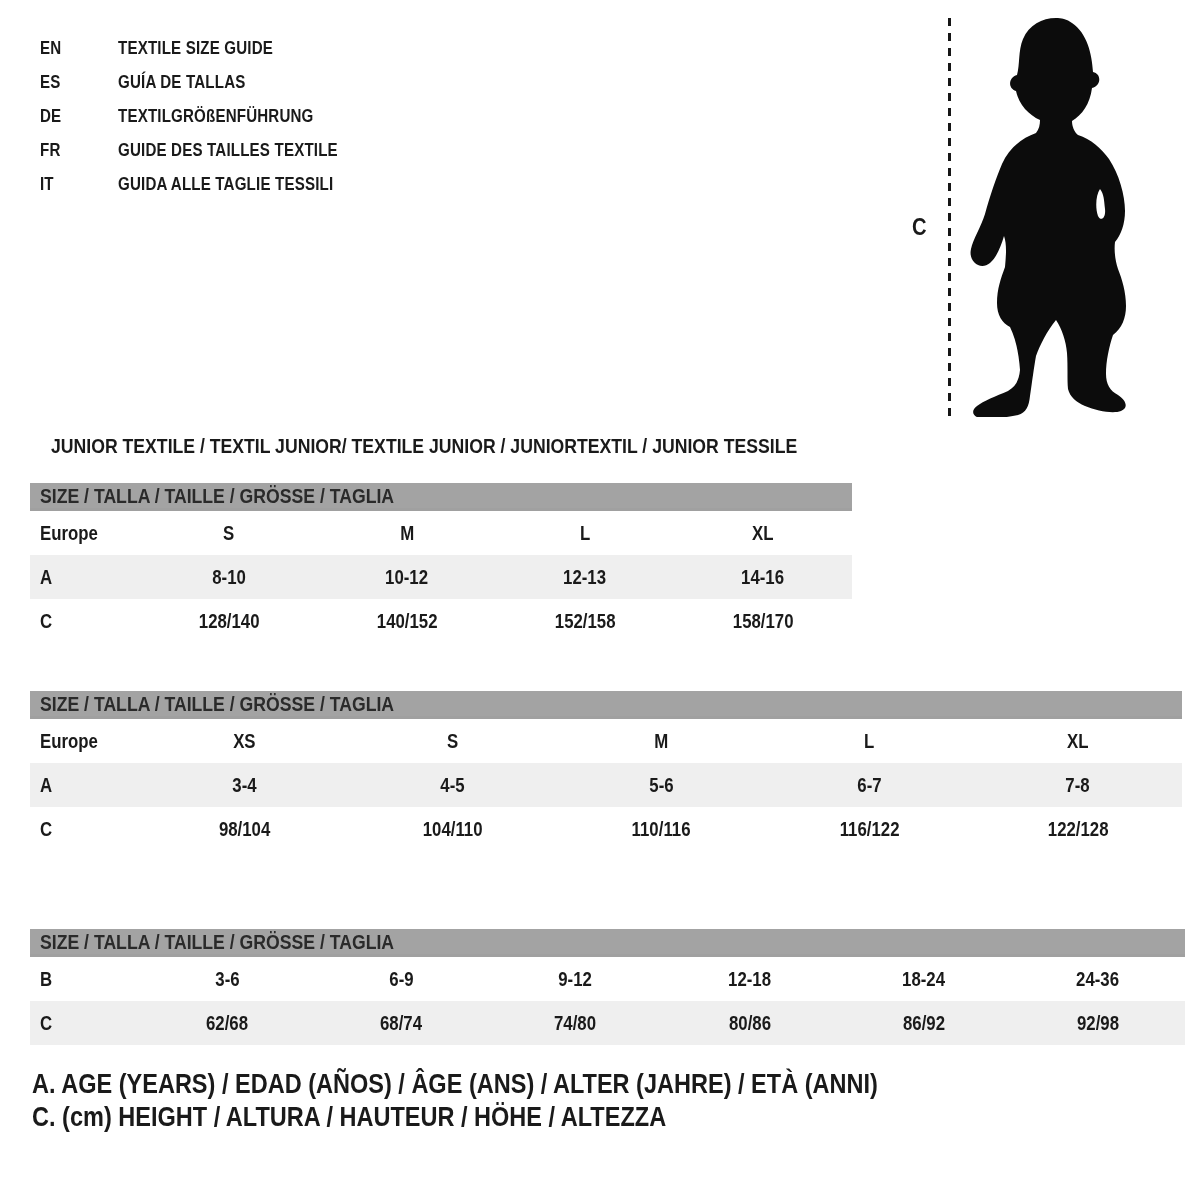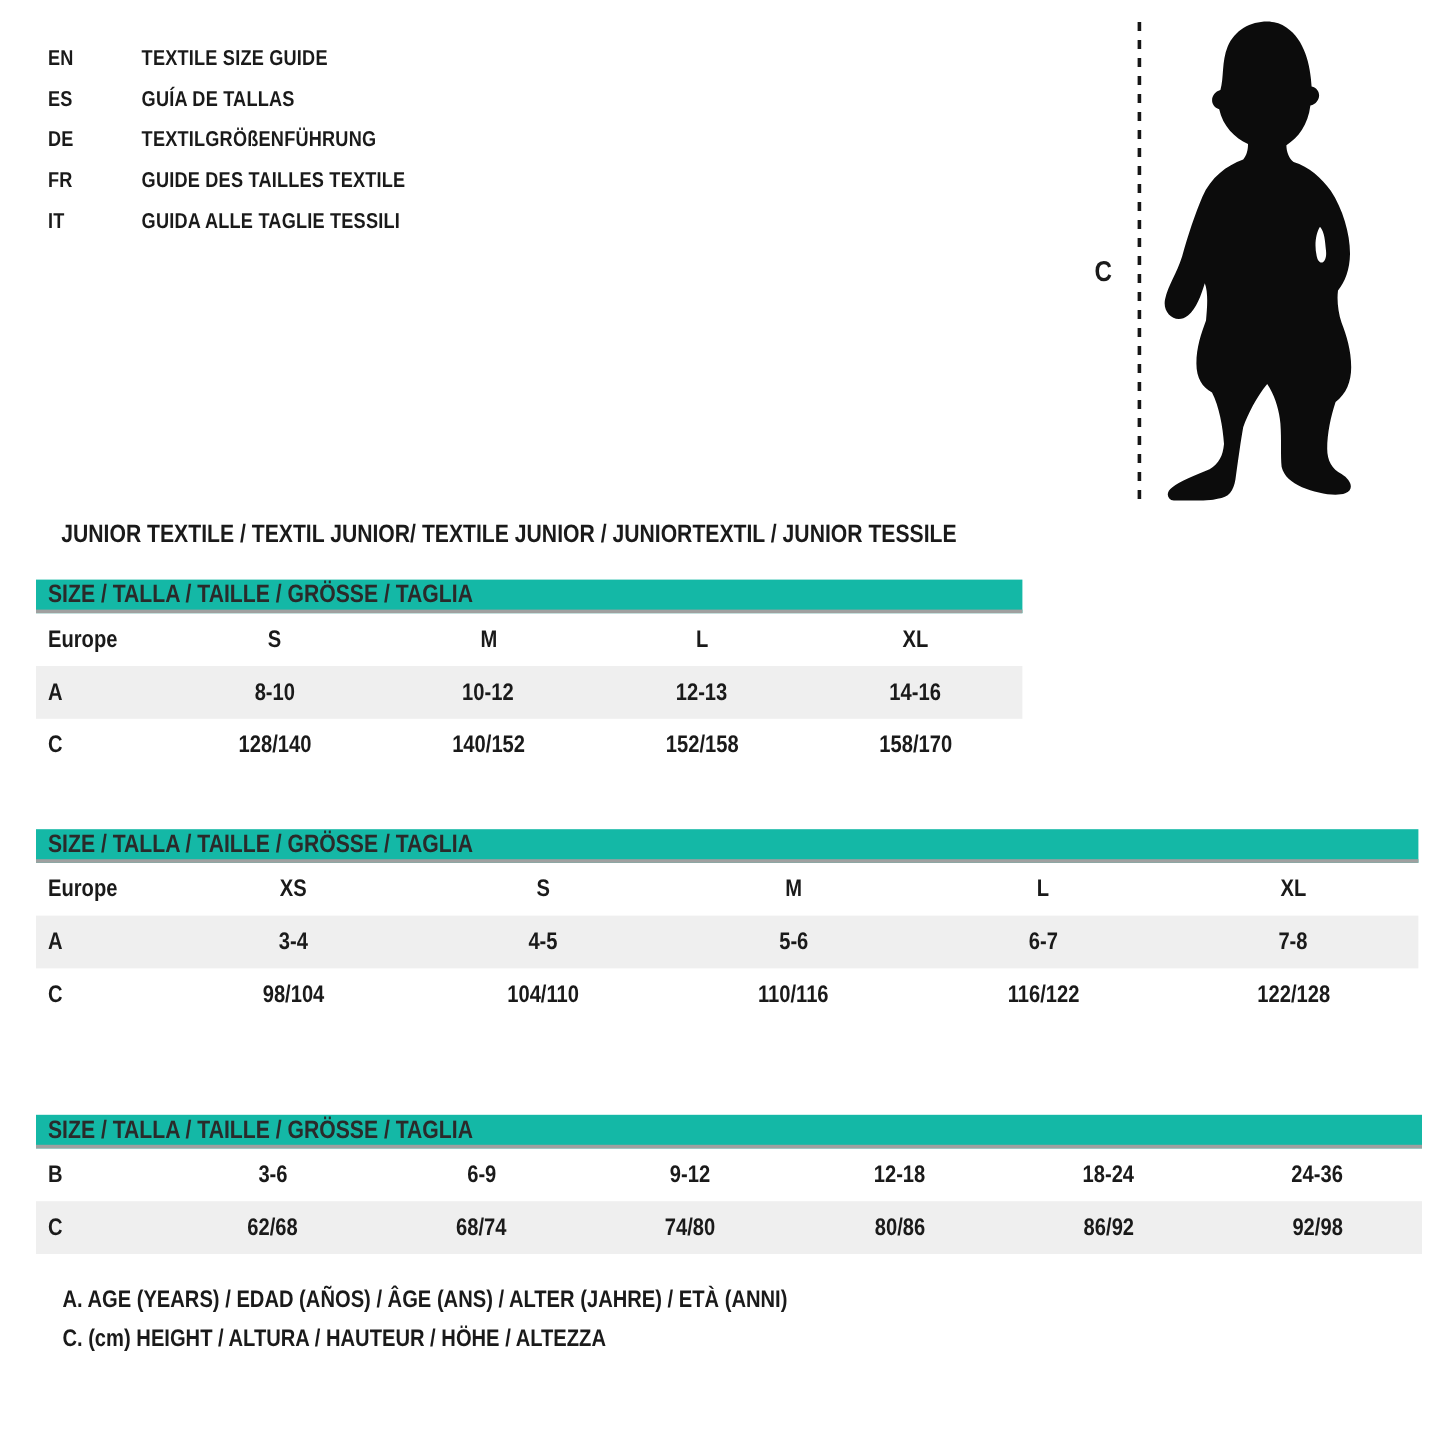--- a/index.html
+++ b/index.html
@@ -38,30 +38,30 @@
   .t3-title { top:843px; line-height:37px; }
   .t3-title .line { display:block; }
   .sub { font-size:13px; vertical-align:-4px; letter-spacing:0; }
 
   .size-table { position:absolute; }
   .t1 { left:30px; top:483px; width:822px; }
   .t2 { left:30px; top:691px; width:1152px; }
   .t3 { left:30px; top:929px; width:1155px; }
 
   .size-bar {
-    height:28px; background:#14b8a6; border-bottom:3px solid #a0a0a0;
+    height:28px; background:#a3a3a3; border-bottom:3px solid #a0a0a0;
     font-size:21px; line-height:25px; padding-left:10px; color:#2a2a2a;
   }
   .trow { display:flex; height:44px; align-items:center; font-size:20px; }
   .trow.alt { background:#efefef; }
   .rlabel { width:110px; padding-left:10px; }
   .cell { flex:1; text-align:center; }
 
   
-  .legend { position:absolute; left:52px; top:1067px; font-size:20px; }
+  .legend { position:absolute; left:32px; top:1067px; font-size:28px; }
   .legend-line { height:33px; display:flex; align-items:center; }
 </style>
 </head>
 <body>
 
 <div class="page">
 
   <div class="langs">
     <div class="lang-row">
       <span class="lang-code"><span class="tx tl">EN</span></span>

